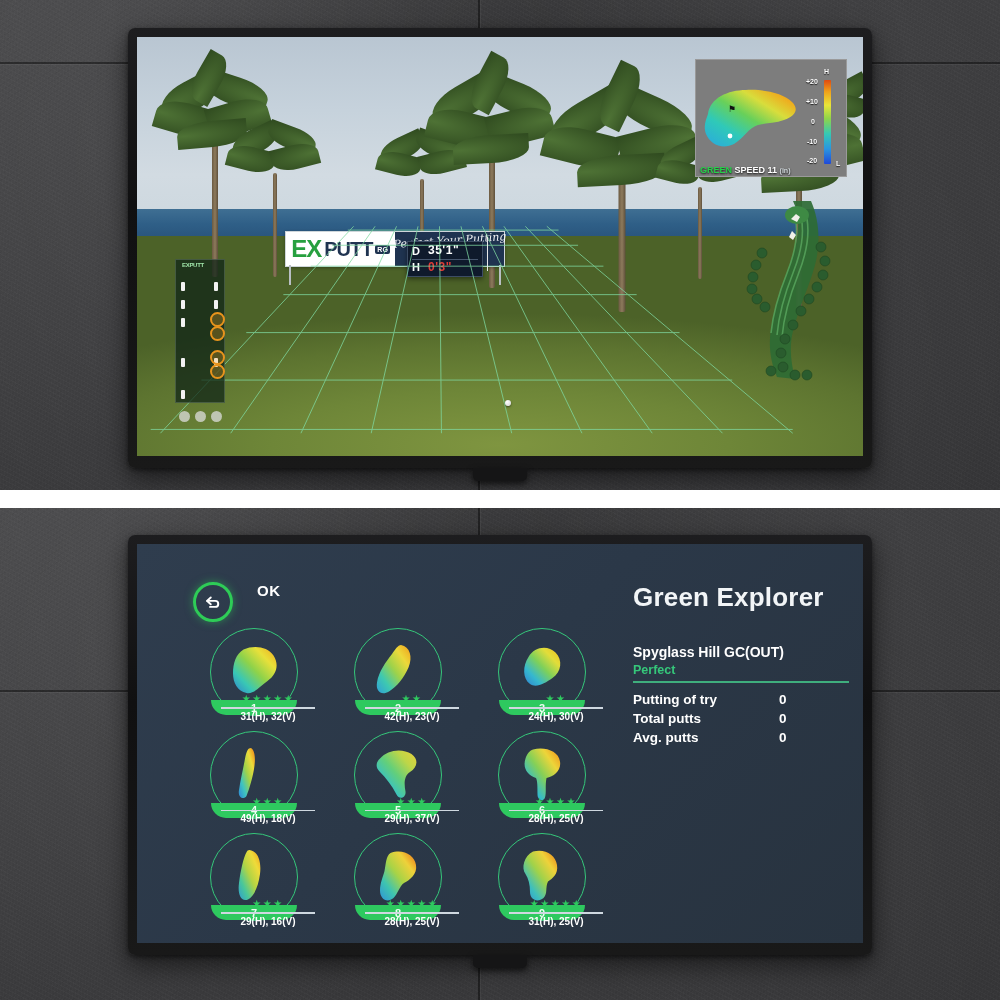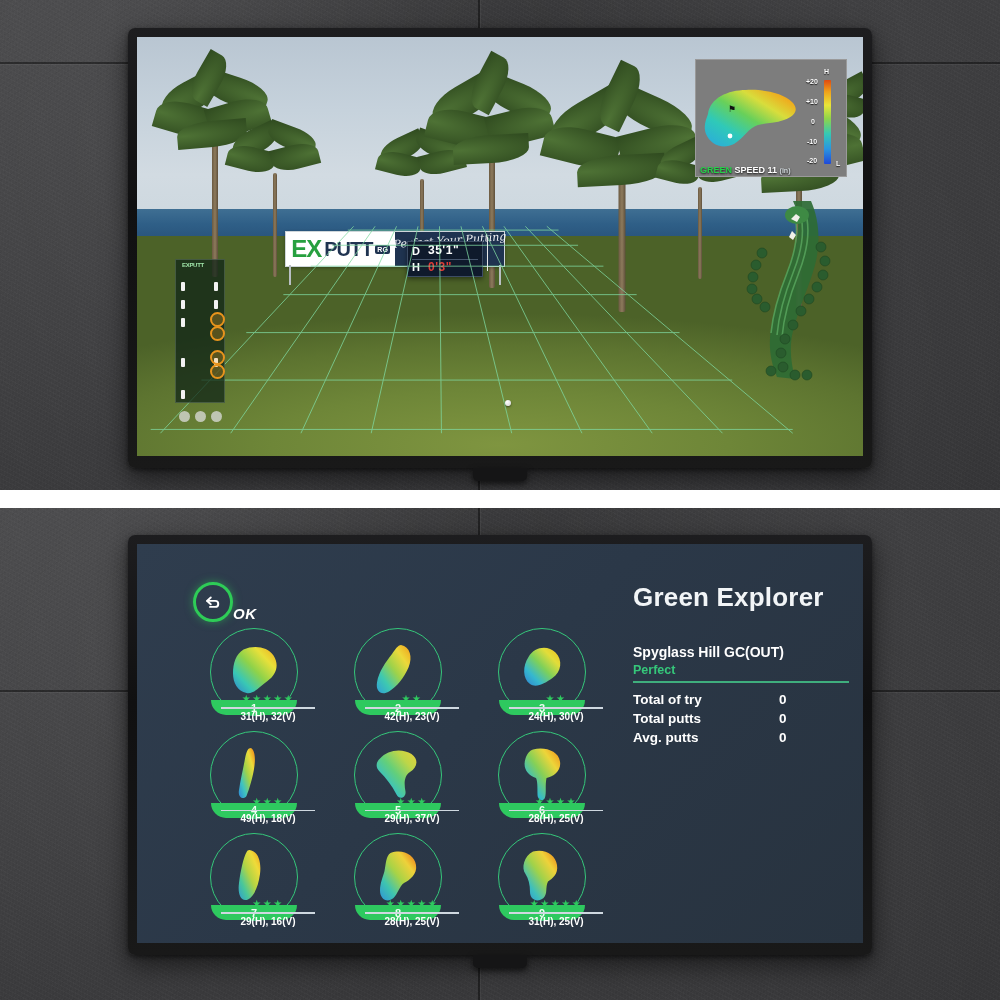--- a/index.html
+++ b/index.html
@@ -129,21 +129,21 @@
   .dots{position:absolute;display:flex;gap:5px;}
   .dots span{width:11px;height:11px;border-radius:50%;background:#cfd2c9;opacity:.85;}
   .strip-logo{position:absolute;font-size:6px;font-weight:bold;color:#9fe4a8;letter-spacing:-.3px;}
 
   
   .layout{position:absolute;}
 
   
   .ge{position:absolute;inset:0;background:linear-gradient(135deg,#2f3d4e 0%,#2b3848 45%,#28333f 100%);}
   .ge-title{position:absolute;color:#f2f5f7;font-size:26px;font-weight:bold;letter-spacing:.2px;}
-  .ok-btn{position:absolute;display:flex;align-items:flex-end;gap:0;font-style:italic;}
+  .ok-btn{position:absolute;display:flex;align-items:flex-start;gap:24px;}
   .ok-ring{width:34px;height:34px;border-radius:50%;border:3px solid #2ecc57;
     display:flex;align-items:center;justify-content:center;box-shadow:0 0 9px rgba(46,204,87,.5);}
   .ok-lbl{color:#fff;font-size:15px;font-weight:bold;letter-spacing:.5px;}
 
   .panel{position:absolute;}
   .panel .course{color:#fff;font-size:14px;font-weight:bold;margin-bottom:3px;}
   .panel .summary{color:#35c77a;font-size:12.5px;font-weight:bold;}
   .panel .rule{height:2px;background:#3fae7d;margin:4px 0 9px 0;}
   .stat{display:flex;align-items:center;margin-bottom:4px;}
   .stat .sk{color:#fff;font-size:13.5px;font-weight:bold;width:146px;}
@@ -418,21 +418,21 @@
           <div class="ok-lbl">OK</div>
         </div>
 
         <div class="ge-title" style="left:496px;top:38px;">Green Explorer</div>
 
         <div class="panel" style="left:496px;top:100px;width:216px;">
           <div class="course">Spyglass Hill GC(OUT)</div>
           <div class="summary">Perfect</div>
           <div class="rule"></div>
           <div class="stat">
-            <span class="sk">Total of try</span>
+            <span class="sk">Putting of try</span>
             <span class="sv">0</span>
           </div>
           <div class="stat">
             <span class="sk">Total putts</span>
             <span class="sv">0</span>
           </div>
           <div class="stat">
             <span class="sk">Avg. putts</span>
             <span class="sv">0</span>
           </div>

